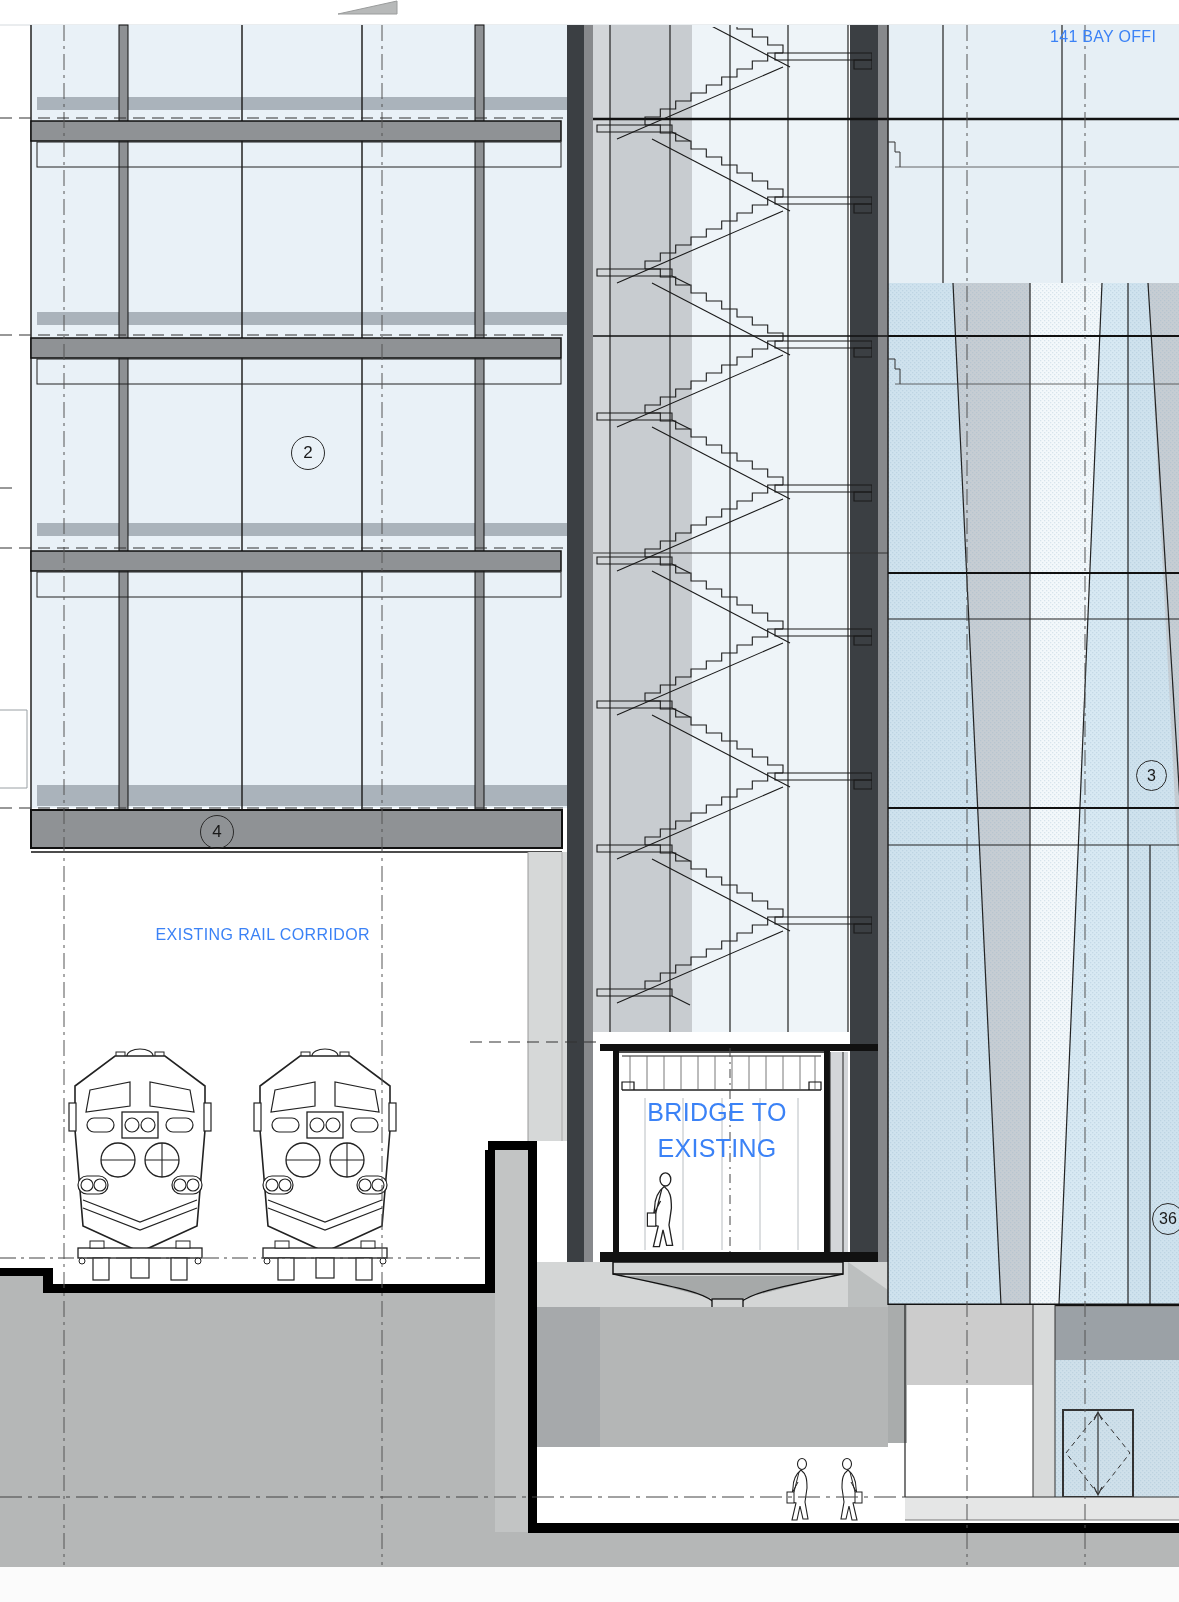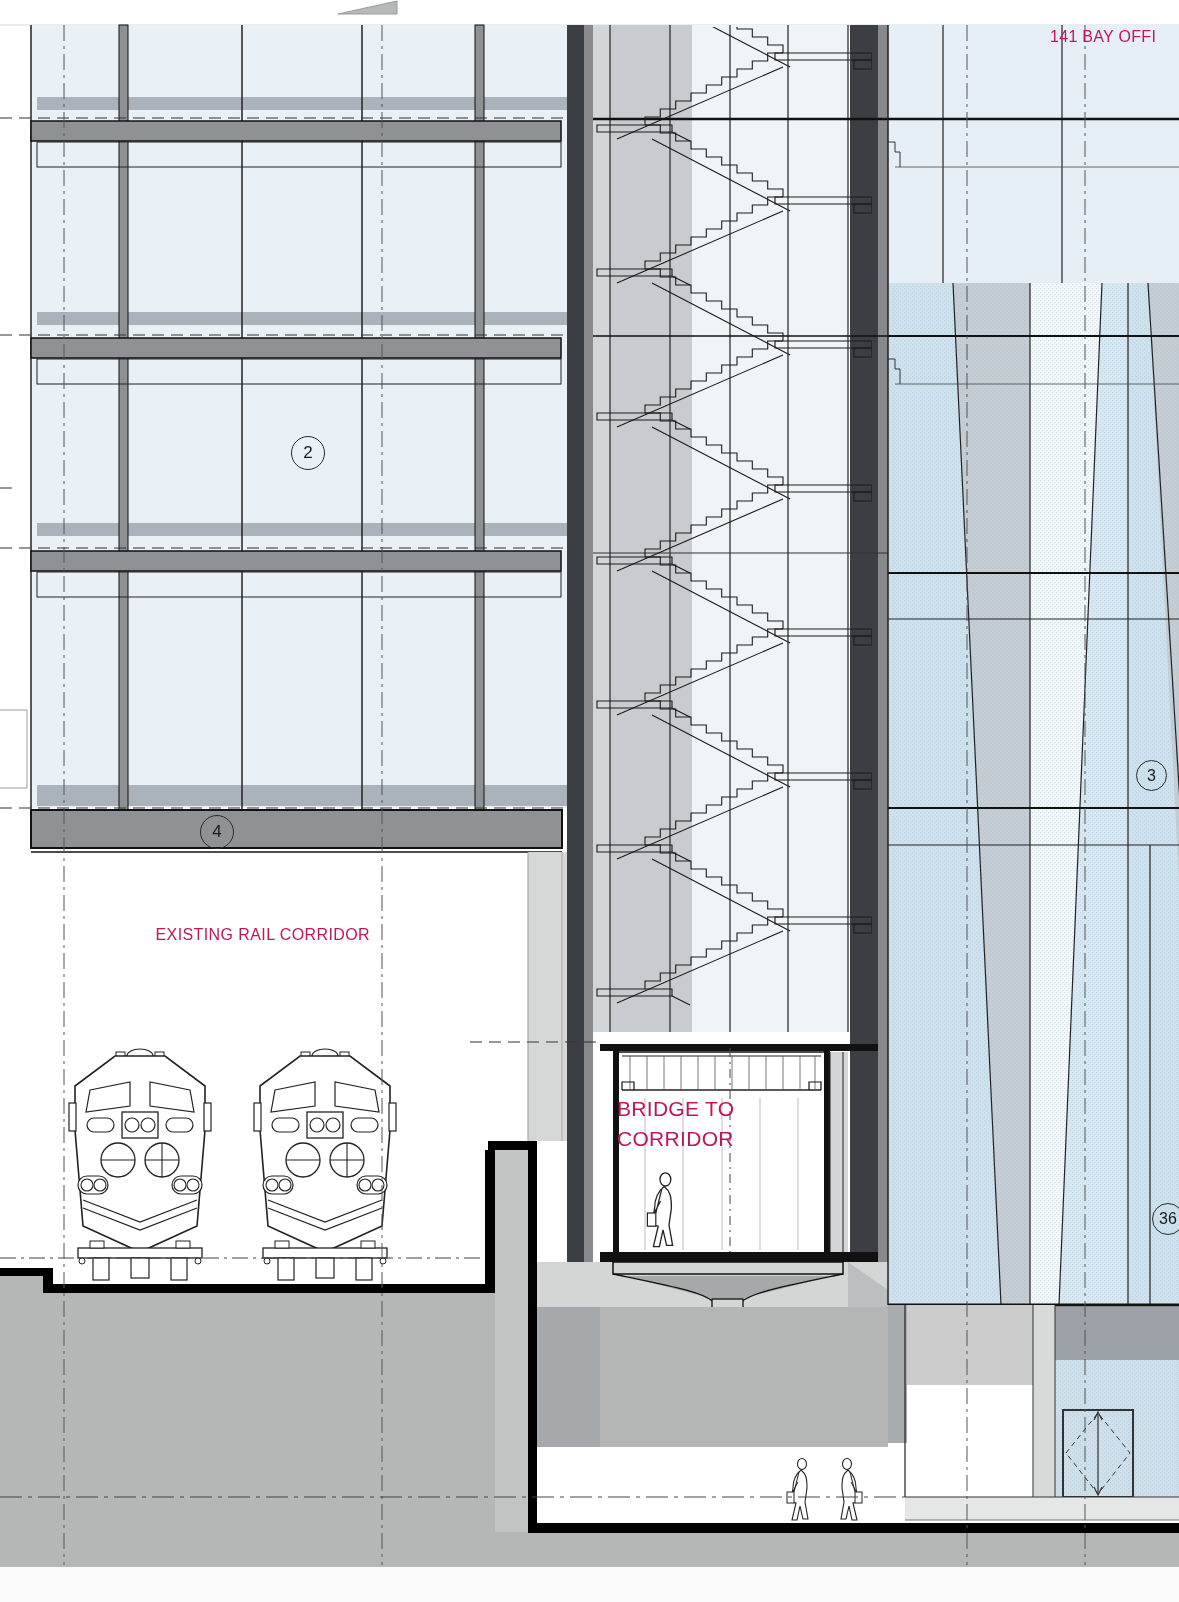--- a/index.html
+++ b/index.html
@@ -1,24 +1,24 @@
 <!DOCTYPE html>
 <html><head>
 <meta charset="utf-8">
 <style>
   html,body{margin:0;padding:0;background:#fff;}
   #canvas{
     position:relative;width:1179px;height:1602px;overflow:hidden;
     background:#ffffff;font-family:"Liberation Sans",sans-serif;color:#111;
   }
   #canvas svg{position:absolute;left:0;top:0;}
-  .lbl{position:absolute;color:#be185d;}
+  .lbl{position:absolute;color:#3b82f6;}
   .lbl-title{left:1050px;top:28px;font-size:16px;letter-spacing:.3px;white-space:nowrap;}
   .lbl-rail{left:90px;top:926px;width:280px;text-align:right;font-size:16px;letter-spacing:.4px;}
-  .lbl-bridge{left:617px;top:1094px;width:200px;font-size:21px;line-height:1.45;letter-spacing:.3px;}
+  .lbl-bridge{left:617px;top:1094px;width:200px;text-align:center;font-size:25px;line-height:1.45;letter-spacing:.3px;}
   .bubble{
     position:absolute;border:1.4px solid #2b2b2b;border-radius:50%;
     display:flex;align-items:center;justify-content:center;
     font-size:17px;color:#1a1a1a;background:transparent;box-sizing:border-box;
   }
   .bubble.b2{left:291px;top:436px;width:34px;height:34px;}
   .bubble.b4{left:200px;top:815px;width:34px;height:34px;}
   .bubble.b3{left:1136px;top:760px;width:31px;height:31px;font-size:16px;}
   .bubble.b36{left:1152px;top:1203px;width:32px;height:32px;font-size:16px;}
 </style>
@@ -342,20 +342,20 @@
       <line x1="470" y1="1042" x2="598" y2="1042"></line>
     </g>
     <line x1="0" y1="1497" x2="905" y2="1497" stroke="#444" stroke-width="1.2" stroke-dasharray="22 6 4 6"></line>
   </g>
 </svg>
 
 <div class="lbl lbl-title">141 BAY OFFI</div>
 <div class="lbl lbl-rail">EXISTING RAIL CORRIDOR</div>
 <div class="lbl lbl-bridge">
   <div>BRIDGE TO</div>
-  <div>CORRIDOR</div>
+  <div>EXISTING</div>
 </div>
 <div class="bubble b2">2</div>
 <div class="bubble b4">4</div>
 <div class="bubble b3">3</div>
 <div class="bubble b36">36</div>
 
 </div>
 
 </body></html>

